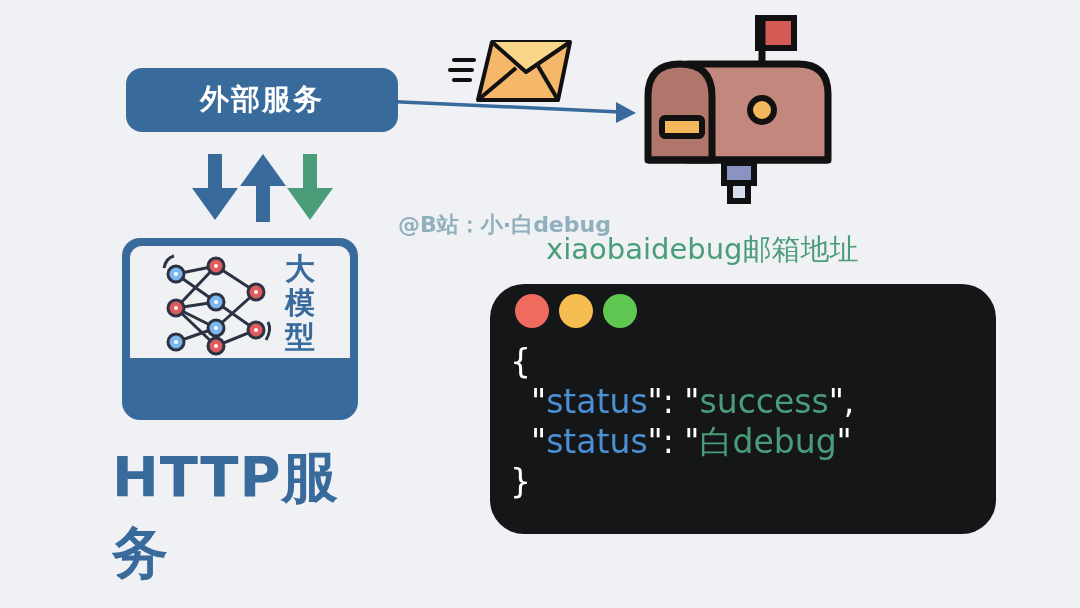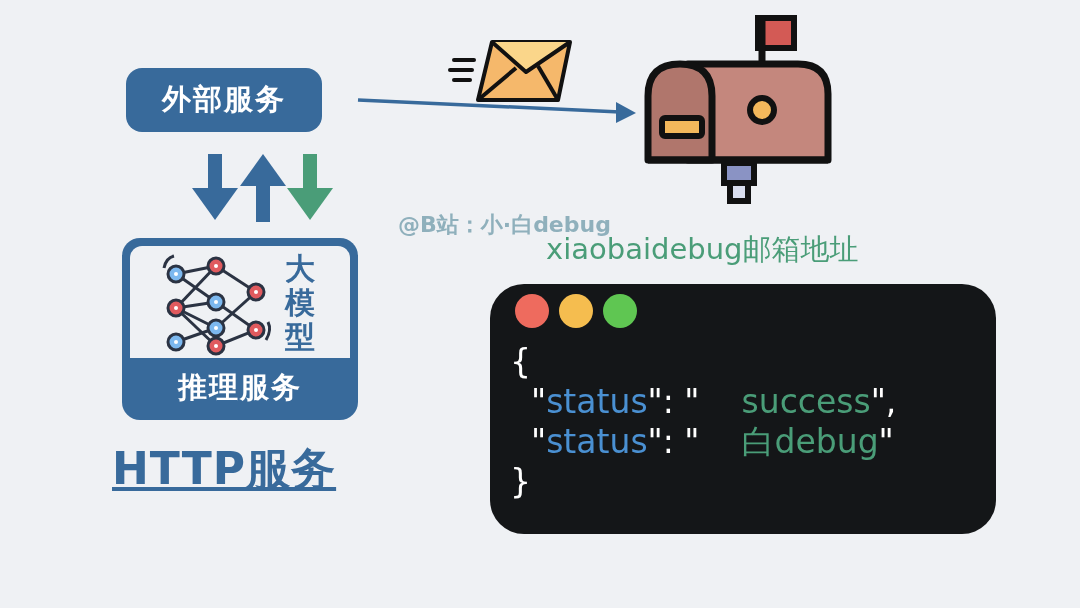--- a/index.html
+++ b/index.html
@@ -1,30 +1,30 @@
 <!DOCTYPE html>
 <html><head>
 <meta charset="utf-8">
 <style>
   html,body{margin:0;padding:0;}
   body{width:1080px;height:608px;background:#eff1f4;position:relative;overflow:hidden;font-family:"DejaVu Sans","Liberation Sans",sans-serif;}
   .abs{position:absolute;}
-  .ext-box{left:126px;top:68px;width:196px;height:64px;background:#386a9b;border-radius:16px;color:#fff;font-size:29px;font-weight:bold;display:flex;align-items:center;justify-content:center;letter-spacing:2px;}
+  .ext-box{left:126px;top:68px;width:272px;height:64px;background:#386a9b;border-radius:16px;color:#fff;font-size:29px;font-weight:bold;display:flex;align-items:center;justify-content:center;letter-spacing:2px;}
   .llm-card{left:122px;top:238px;width:236px;height:182px;background:#386a9b;border-radius:18px;}
   .llm-inner{position:absolute;left:8px;top:8px;width:220px;height:112px;background:#eff1f4;border-radius:12px 12px 0 0;}
   .llm-title{position:absolute;left:150px;top:6px;width:40px;color:#386a9b;font-size:30px;font-weight:bold;line-height:34px;text-align:center;}
   .llm-label{position:absolute;left:0;right:0;top:122px;height:56px;color:#fff;font-size:29px;font-weight:bold;display:flex;align-items:center;justify-content:center;letter-spacing:2px;}
-  .http{left:112px;top:440px;width:260px;color:#386a9b;font-size:44px;font-weight:bold;letter-spacing:1px;text-decoration:underline;}
+  .http{left:112px;top:440px;width:260px;color:#386a9b;font-size:56px;font-weight:bold;letter-spacing:1px;}
   .watermark{left:398px;top:174px;color:#8fb0bc;font-size:22px;font-weight:bold;margin-top:36px;}
   .mailbox-title{left:546px;top:230px;color:#4a9d78;font-size:29px;font-weight:normal;}
   .terminal{left:490px;top:284px;width:506px;height:250px;background:#141618;border-radius:34px;}
   .dot{position:absolute;top:10px;width:34px;height:34px;border-radius:50%;}
   .code{position:absolute;left:20px;top:58px;font-family:"DejaVu Sans","Liberation Sans",sans-serif;font-size:33px;line-height:40px;color:#fff;}
   .key{color:#4a90d2;}
-  .val{color:#4a9d78;margin-left:42px;}
+  .val{color:#4a9d78;}
   .code .ln{white-space:pre;}
 </style>
 </head>
 <body>
 
 <div class="abs ext-box">
   <span>外部服务</span>
 </div>
 
 <svg class="abs" style="left:356px;top:92px" width="284" height="34">
@@ -87,21 +87,20 @@
         <circle cx="98" cy="40" r="2"></circle>
           <circle cx="98" cy="78" r="2"></circle>
       </g>
     </svg>
     <div class="llm-title">
       <div>大</div>
       <div>模</div>
       <div>型</div>
     </div>
   </div>
-  <div class="llm-label">推理服务</div>
 </div>
 
 <div class="abs http">HTTP服务</div>
 
 <svg class="abs" style="left:446px;top:38px" width="130" height="68">
   <g stroke="#111" stroke-width="4" stroke-linecap="round">
     <line x1="8" y1="22" x2="28" y2="22"></line>
     <line x1="4" y1="32" x2="26" y2="32"></line>
     <line x1="8" y1="42" x2="24" y2="42"></line>
   </g>

